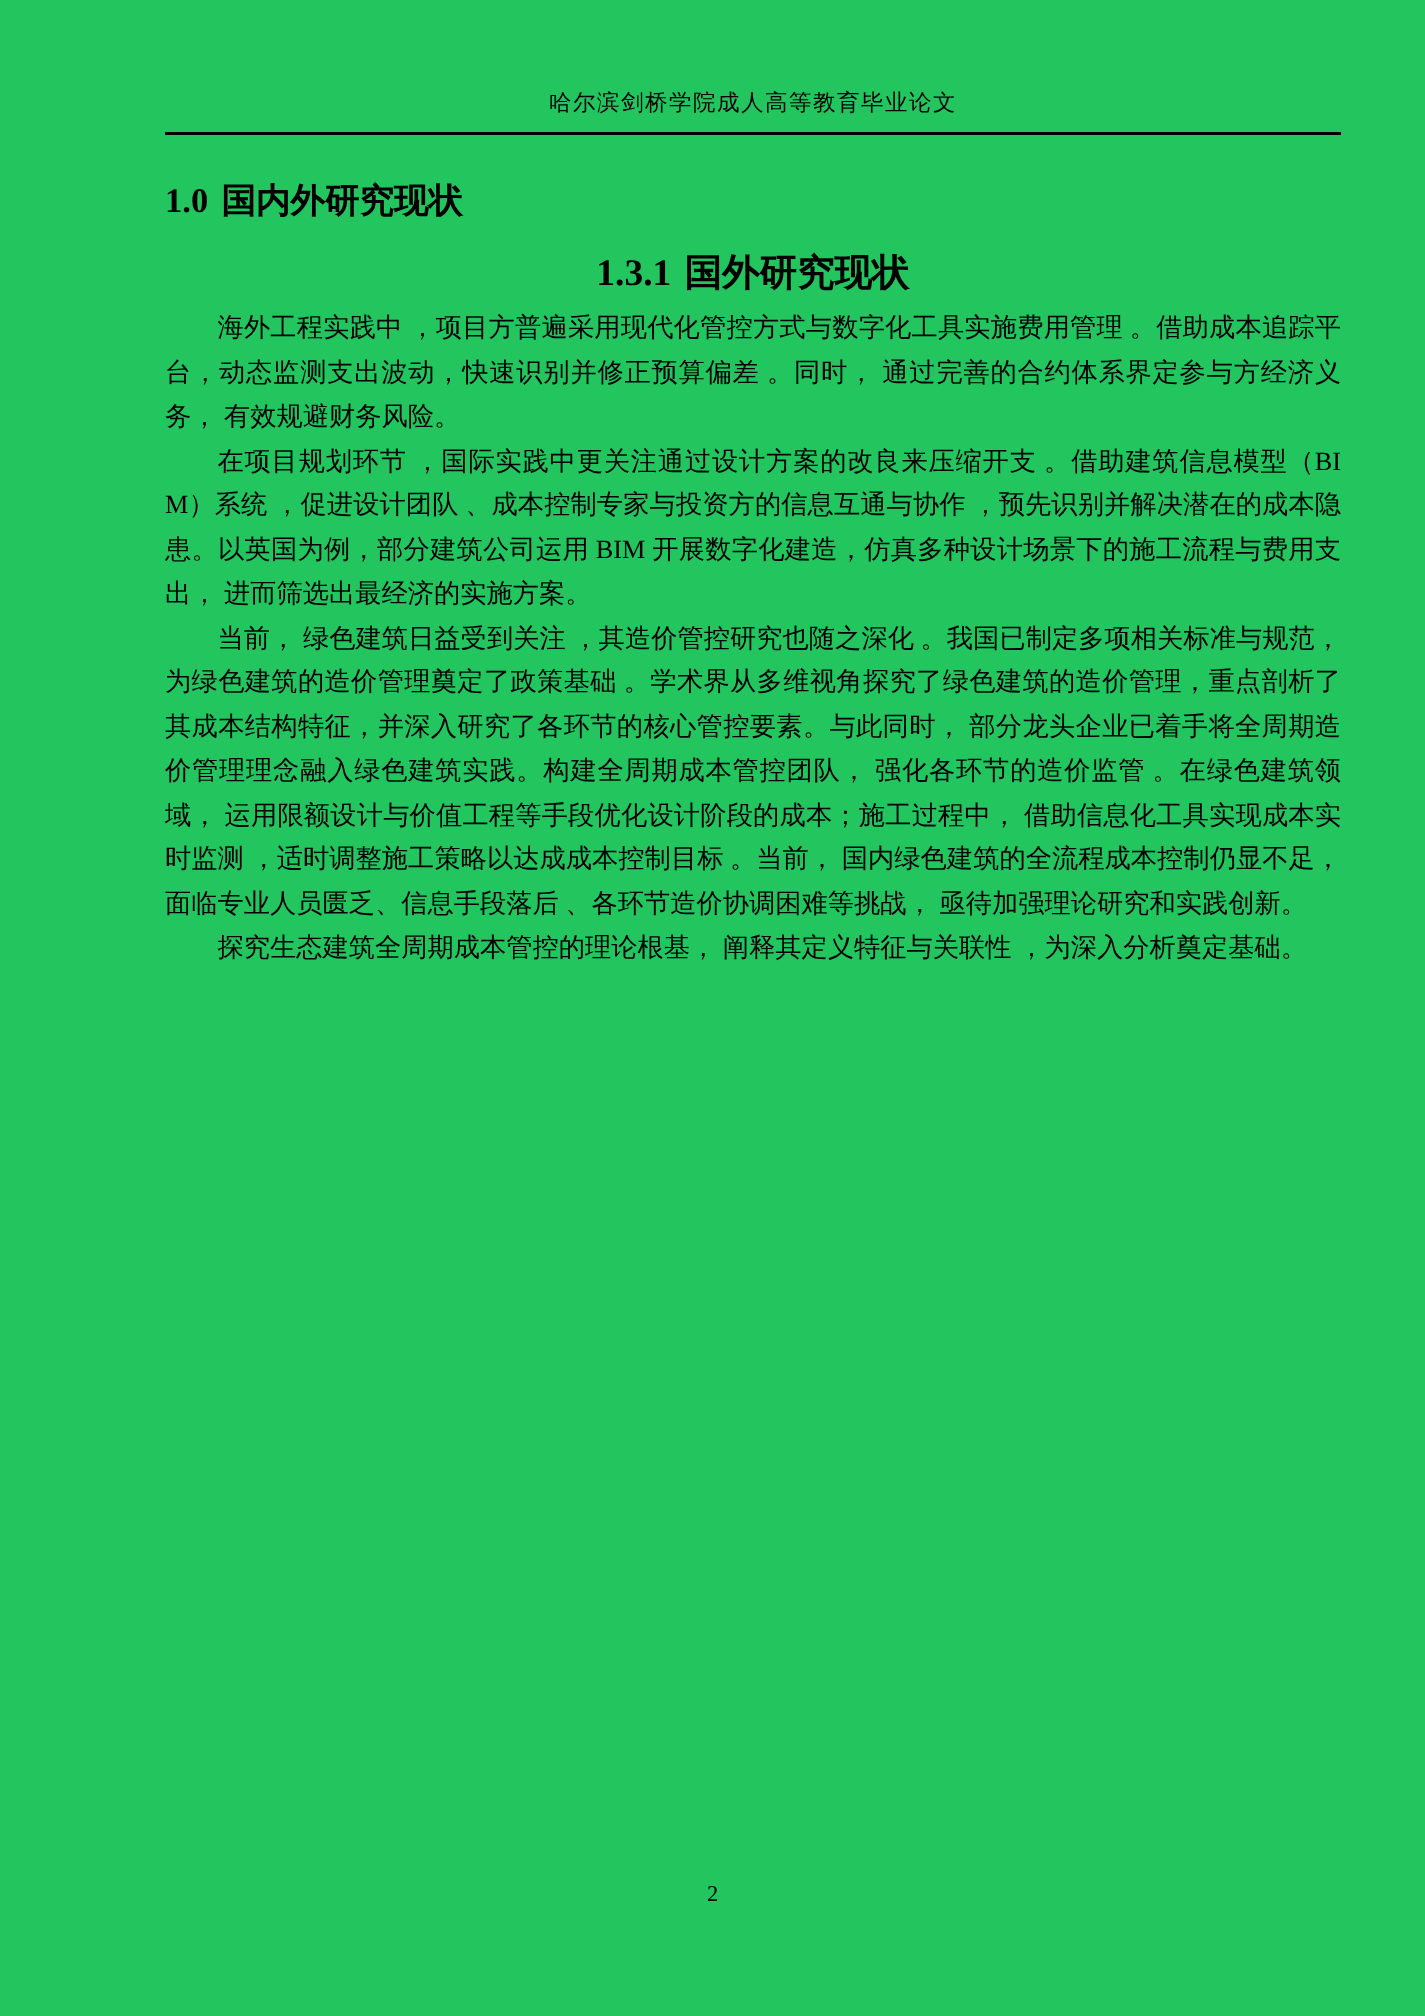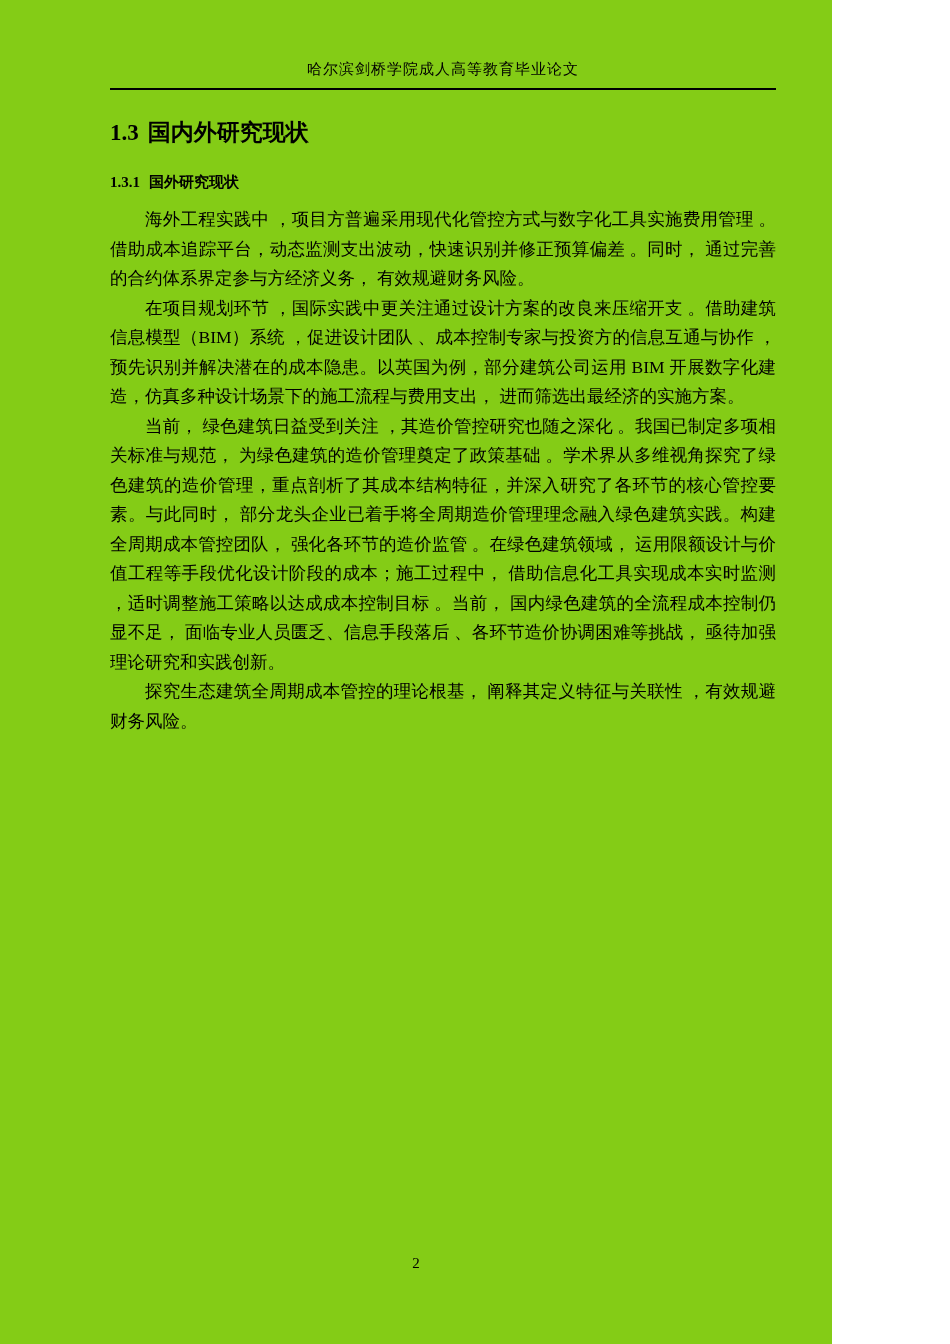--- a/index.html
+++ b/index.html
@@ -10,53 +10,54 @@
   body {
     width: 950px;
     height: 1344px;
     overflow: hidden;
     color: #000;
     font-family: "Liberation Serif", serif;
   }
   .page {
     position: relative;
     box-sizing: border-box;
-    width: 832px;
+    width: 950px;
     height: 1344px;
     padding: 58px 56px 0 110px;
-    background: #84cc16;
+    background: #22c55e;
   }
   .doc-header-title {
     text-align: center;
     font-size: 15px;
     letter-spacing: 1px;
     line-height: 22px;
   }
   .doc-header-rule {
     border-bottom: 2px solid #000;
     margin-top: 8px;
   }
   .h-level1 {
     font-size: 23px;
     font-weight: bold;
     margin: 28px 0 6px 0;
     line-height: 30px;
   }
   .h-level2 {
-    font-size: 15px;
+    font-size: 25px;
     font-weight: bold;
     margin: 20px 0 8px 0;
     line-height: 26px;
+    text-align: center;
   }
   .h-num {
     font-family: "Liberation Serif", serif;
     margin-right: 9px;
   }
   .h-txt {
-    font-family: Liberation Mono, monospace;
+    font-family: Liberation Sans, sans-serif;
   }
   .body-para {
     font-size: 17.5px;
     line-height: 29.5px;
     text-align: justify;
     text-indent: 2em;
     margin: 0;
     word-break: break-all;
   }
   .page-footer {
@@ -74,36 +75,36 @@
 <div class="page">
 
   <header>
     <div class="doc-header-title">哈尔滨剑桥学院成人高等教育毕业论文</div>
     <div class="doc-header-rule"></div>
   </header>
 
   <main>
 
     <h2 class="h-level1">
-      <span class="h-num">1.3</span><span class="h-txt">国内外研究现状</span>
+      <span class="h-num">1.0</span><span class="h-txt">国内外研究现状</span>
     </h2>
 
     <h3 class="h-level2">
       <span class="h-num">1.3.1</span><span class="h-txt">国外研究现状</span>
     </h3>
 
     <p class="body-para">海外工程实践中 ，项目方普遍采用现代化管控方式与数字化工具实施费用管理 。借助成本追踪平台，动态监测支出波动，快速识别并修正预算偏差 。同时， 通过完善的合约体系界定参与方经济义务， 有效规避财务风险。</p>
     <p class="body-para">在项目规划环节 ，国际实践中更关注通过设计方案的改良来压缩开支 。借助建筑信息模型（BIM）系统 ，促进设计团队 、成本控制专家与投资方的信息互通与协作 ，预先识别并解决潜在的成本隐患。以英国为例，部分建筑公司运用 BIM 开展数字化建造，仿真多种设计场景下的施工流程与费用支出， 进而筛选出最经济的实施方案。</p>
 
 
     <p class="body-para">当前， 绿色建筑日益受到关注 ，其造价管控研究也随之深化 。我国已制定多项相关标准与规范， 为绿色建筑的造价管理奠定了政策基础 。学术界从多维视角探究了绿色建筑的造价管理，重点剖析了其成本结构特征，并深入研究了各环节的核心管控要素。与此同时， 部分龙头企业已着手将全周期造价管理理念融入绿色建筑实践。构建全周期成本管控团队， 强化各环节的造价监管 。在绿色建筑领域， 运用限额设计与价值工程等手段优化设计阶段的成本；施工过程中， 借助信息化工具实现成本实时监测 ，适时调整施工策略以达成成本控制目标 。当前， 国内绿色建筑的全流程成本控制仍显不足， 面临专业人员匮乏、信息手段落后 、各环节造价协调困难等挑战， 亟待加强理论研究和实践创新。</p>
 
 
 
-    <p class="body-para">探究生态建筑全周期成本管控的理论根基， 阐释其定义特征与关联性 ，有效规避财务风险。</p>
+    <p class="body-para">探究生态建筑全周期成本管控的理论根基， 阐释其定义特征与关联性 ，为深入分析奠定基础。</p>
 
   </main>
 
   <footer class="page-footer">
     <span>2</span>
   </footer>
 
 </div>
 
 </body></html>

